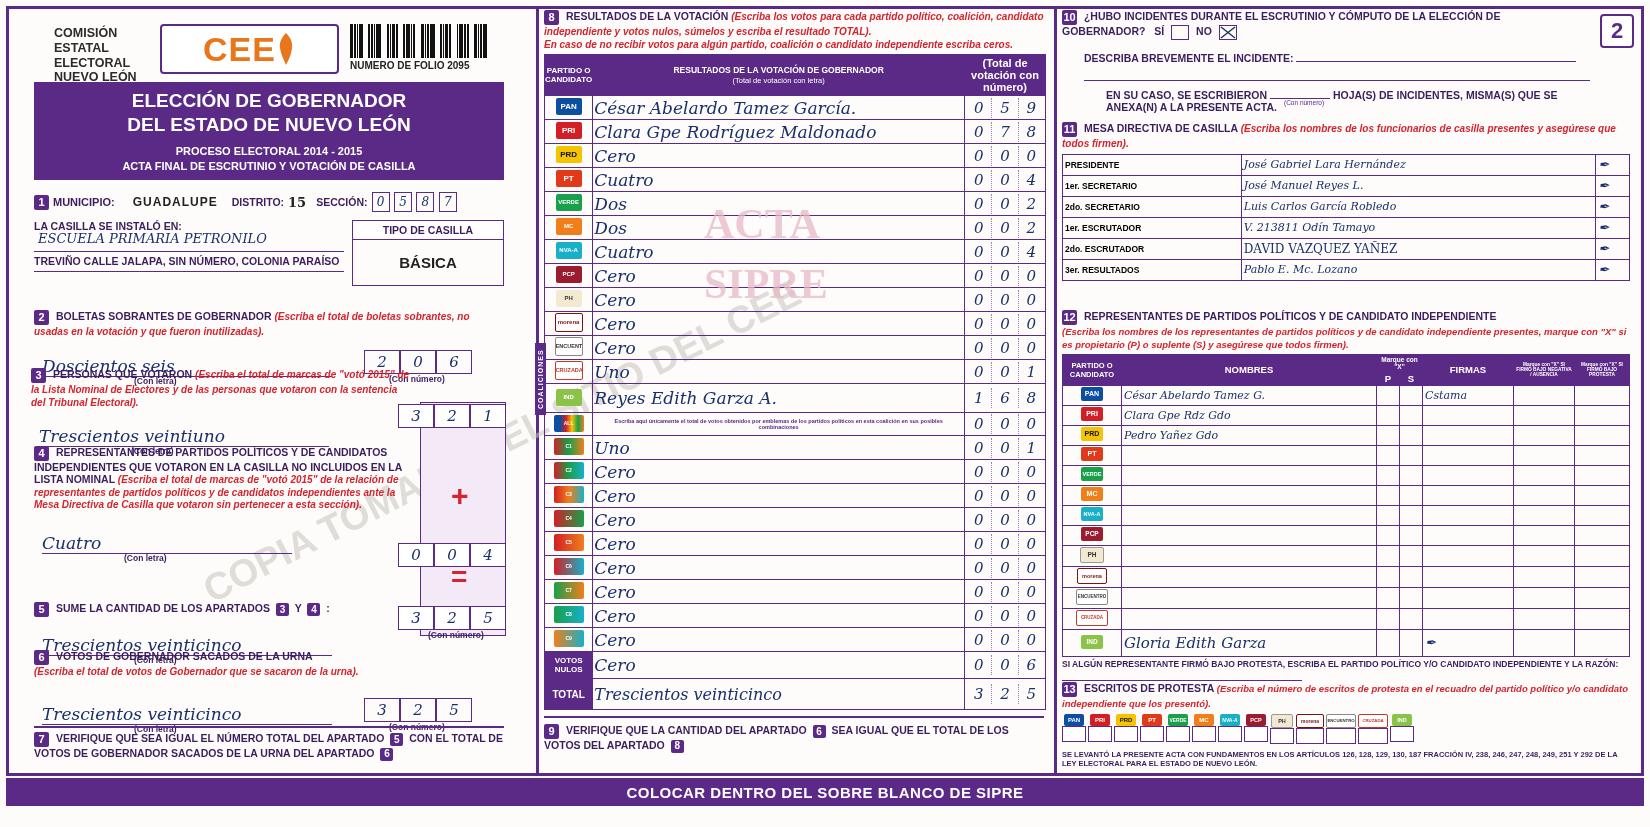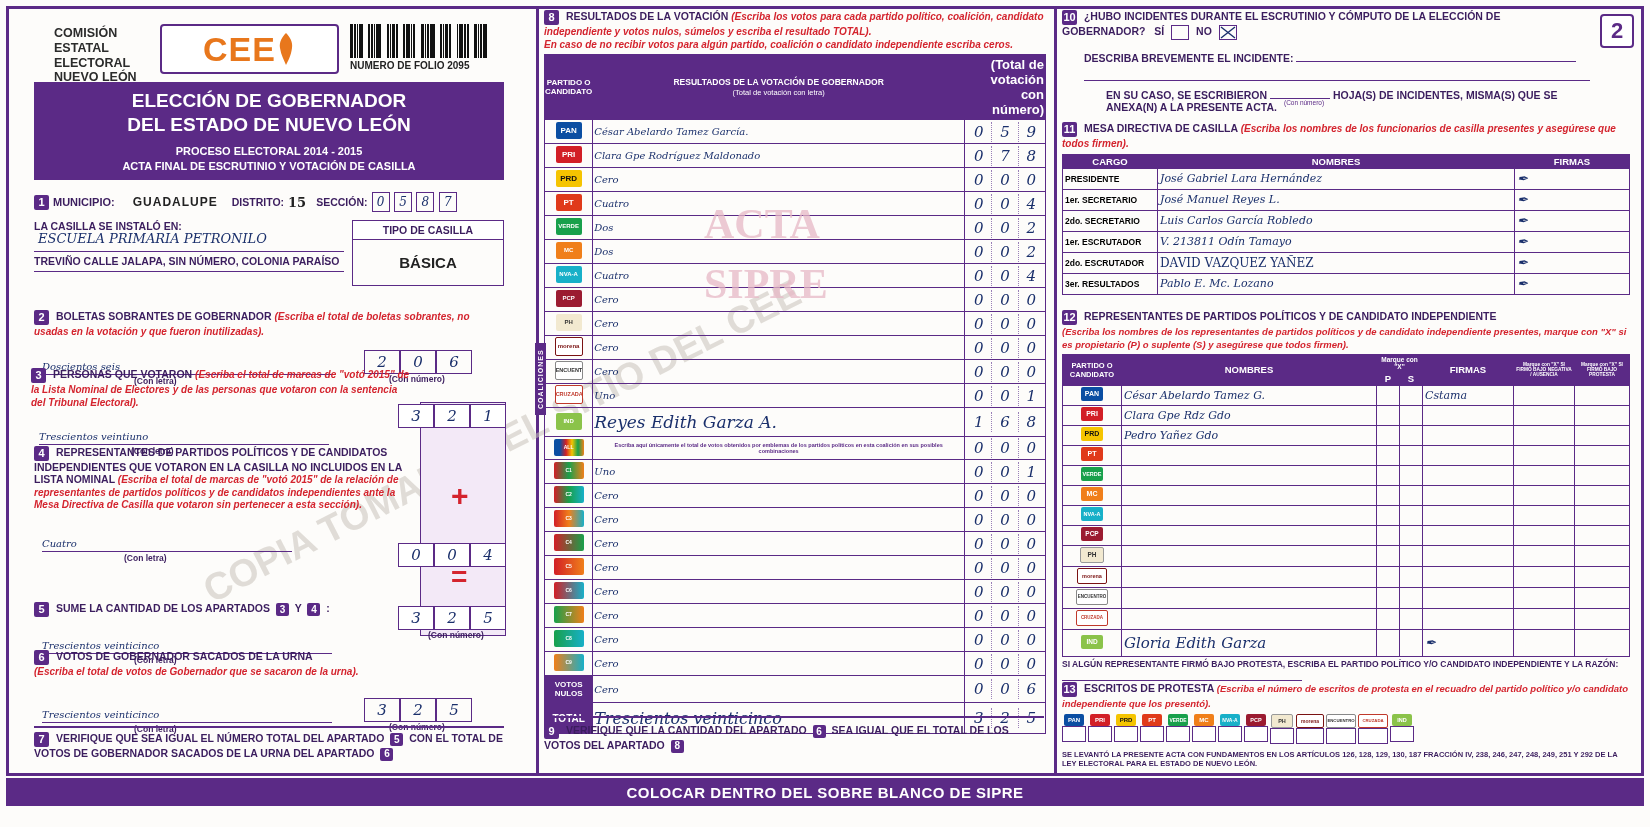--- a/index.html
+++ b/index.html
@@ -15,21 +15,21 @@
 
   .colsep{position:absolute;top:6px;width:3px;height:770px;background:#5b2a86;}
   #sep1{left:536px;}
   #sep2{left:1054px;}
 
   
   .num{display:inline-flex;align-items:center;justify-content:center;width:15px;height:15px;
     background:#5b2a86;color:#fff;font-size:11px;font-weight:bold;border-radius:2px;margin-right:4px;vertical-align:middle;}
   .numsm{display:inline-flex;align-items:center;justify-content:center;width:13px;height:13px;
     background:#5b2a86;color:#fff;font-size:10px;font-weight:bold;border-radius:2px;vertical-align:middle;}
-  .hand{font-family:"DejaVu Serif",serif;font-style:italic;color:#1a2f6b;font-size:10px;white-space:nowrap;}
+  .hand{font-family:"DejaVu Serif",serif;font-style:italic;color:#1a2f6b;font-size:17px;white-space:nowrap;}
   .hand2{font-family:"DejaVu Serif",serif;font-style:italic;color:#1a2f6b;font-size:13px;white-space:nowrap;}
   .lbl{font-size:10.5px;font-weight:bold;color:#3b1d5e;line-height:1.15;}
   .ital{font-style:italic;font-weight:bold;color:#d4242e;}
   .boxnum{border:1px solid #5b2a86;font-family:"DejaVu Serif",serif;font-style:italic;color:#1a2f6b;
     font-size:15px;text-align:center;}
 
   
   .left{position:absolute;left:10px;top:10px;width:520px;height:762px;}
   .cee-logo{position:absolute;left:150px;top:14px;width:175px;height:46px;border:2px solid #5b2a86;border-radius:4px;
      background:#fff;display:flex;align-items:center;justify-content:center;}
@@ -287,21 +287,21 @@
     </div>
 
     <table class="tbl" style="margin-top:4px;font-size:9px;">
       <tbody>
           <tr>
         <th class="pbg" style="width:34px;font-size:8px;padding:2px 0;">PARTIDO O CANDIDATO</th>
         <th class="pbg" style="font-size:8.5px;padding:2px 2px;">
           <span>RESULTADOS DE LA VOTACIÓN DE GOBERNADOR</span><br>
           <span style="font-weight:normal;font-size:7.5px">(Total de votación con letra)</span>
         </th>
-        <th class="pbg" style="width:78px;font-size:13px;padding:2px 1px;text-align:right;">(Total de votación con número)</th>
+        <th class="pbg" style="width:78px;font-size:11px;padding:2px 1px;">(Total de votación con número)</th>
       </tr>
 
       <tr>
         <td class="partycell"><span class="p" style="background:#0b4ea2">PAN</span></td>
         <td class="votecell"><span class="hand">César Abelardo Tamez García.</span></td>
         <td class="numcell">
               <div class="digits">
                 <div>0</div>
                 <div>5</div>
                 <div>9</div>
@@ -625,25 +625,20 @@
     </div>
 
     <div style="position:absolute;left:0;top:112px;width:568px;">
       <div class="lbl">
         <span class="num">11</span>
         <span>MESA DIRECTIVA DE CASILLA</span>
         <span class="ital" style="font-size:10px">(Escriba los nombres de los funcionarios de casilla presentes y asegúrese que todos firmen).</span>
       </div>
       <table class="rt" style="margin-top:4px;">
         <tbody>
-            <tr>
-          <th class="rhead" style="width:90px">CARGO</th>
-          <th class="rhead">NOMBRES</th>
-          <th class="rhead" style="width:110px">FIRMAS</th>
-        </tr>
         <tr>
           <td style="font-weight:bold;font-size:8.5px">PRESIDENTE</td>
           <td style="height:18px"><span class="sign">José Gabriel Lara Hernández</span></td>
           <td><span class="sign" style="font-size:13px">✒</span></td>
         </tr>
         <tr>
           <td style="font-weight:bold;font-size:8.5px">1er. SECRETARIO</td>
           <td style="height:18px"><span class="sign">José Manuel Reyes L.</span></td>
           <td><span class="sign" style="font-size:13px">✒</span></td>
         </tr>

